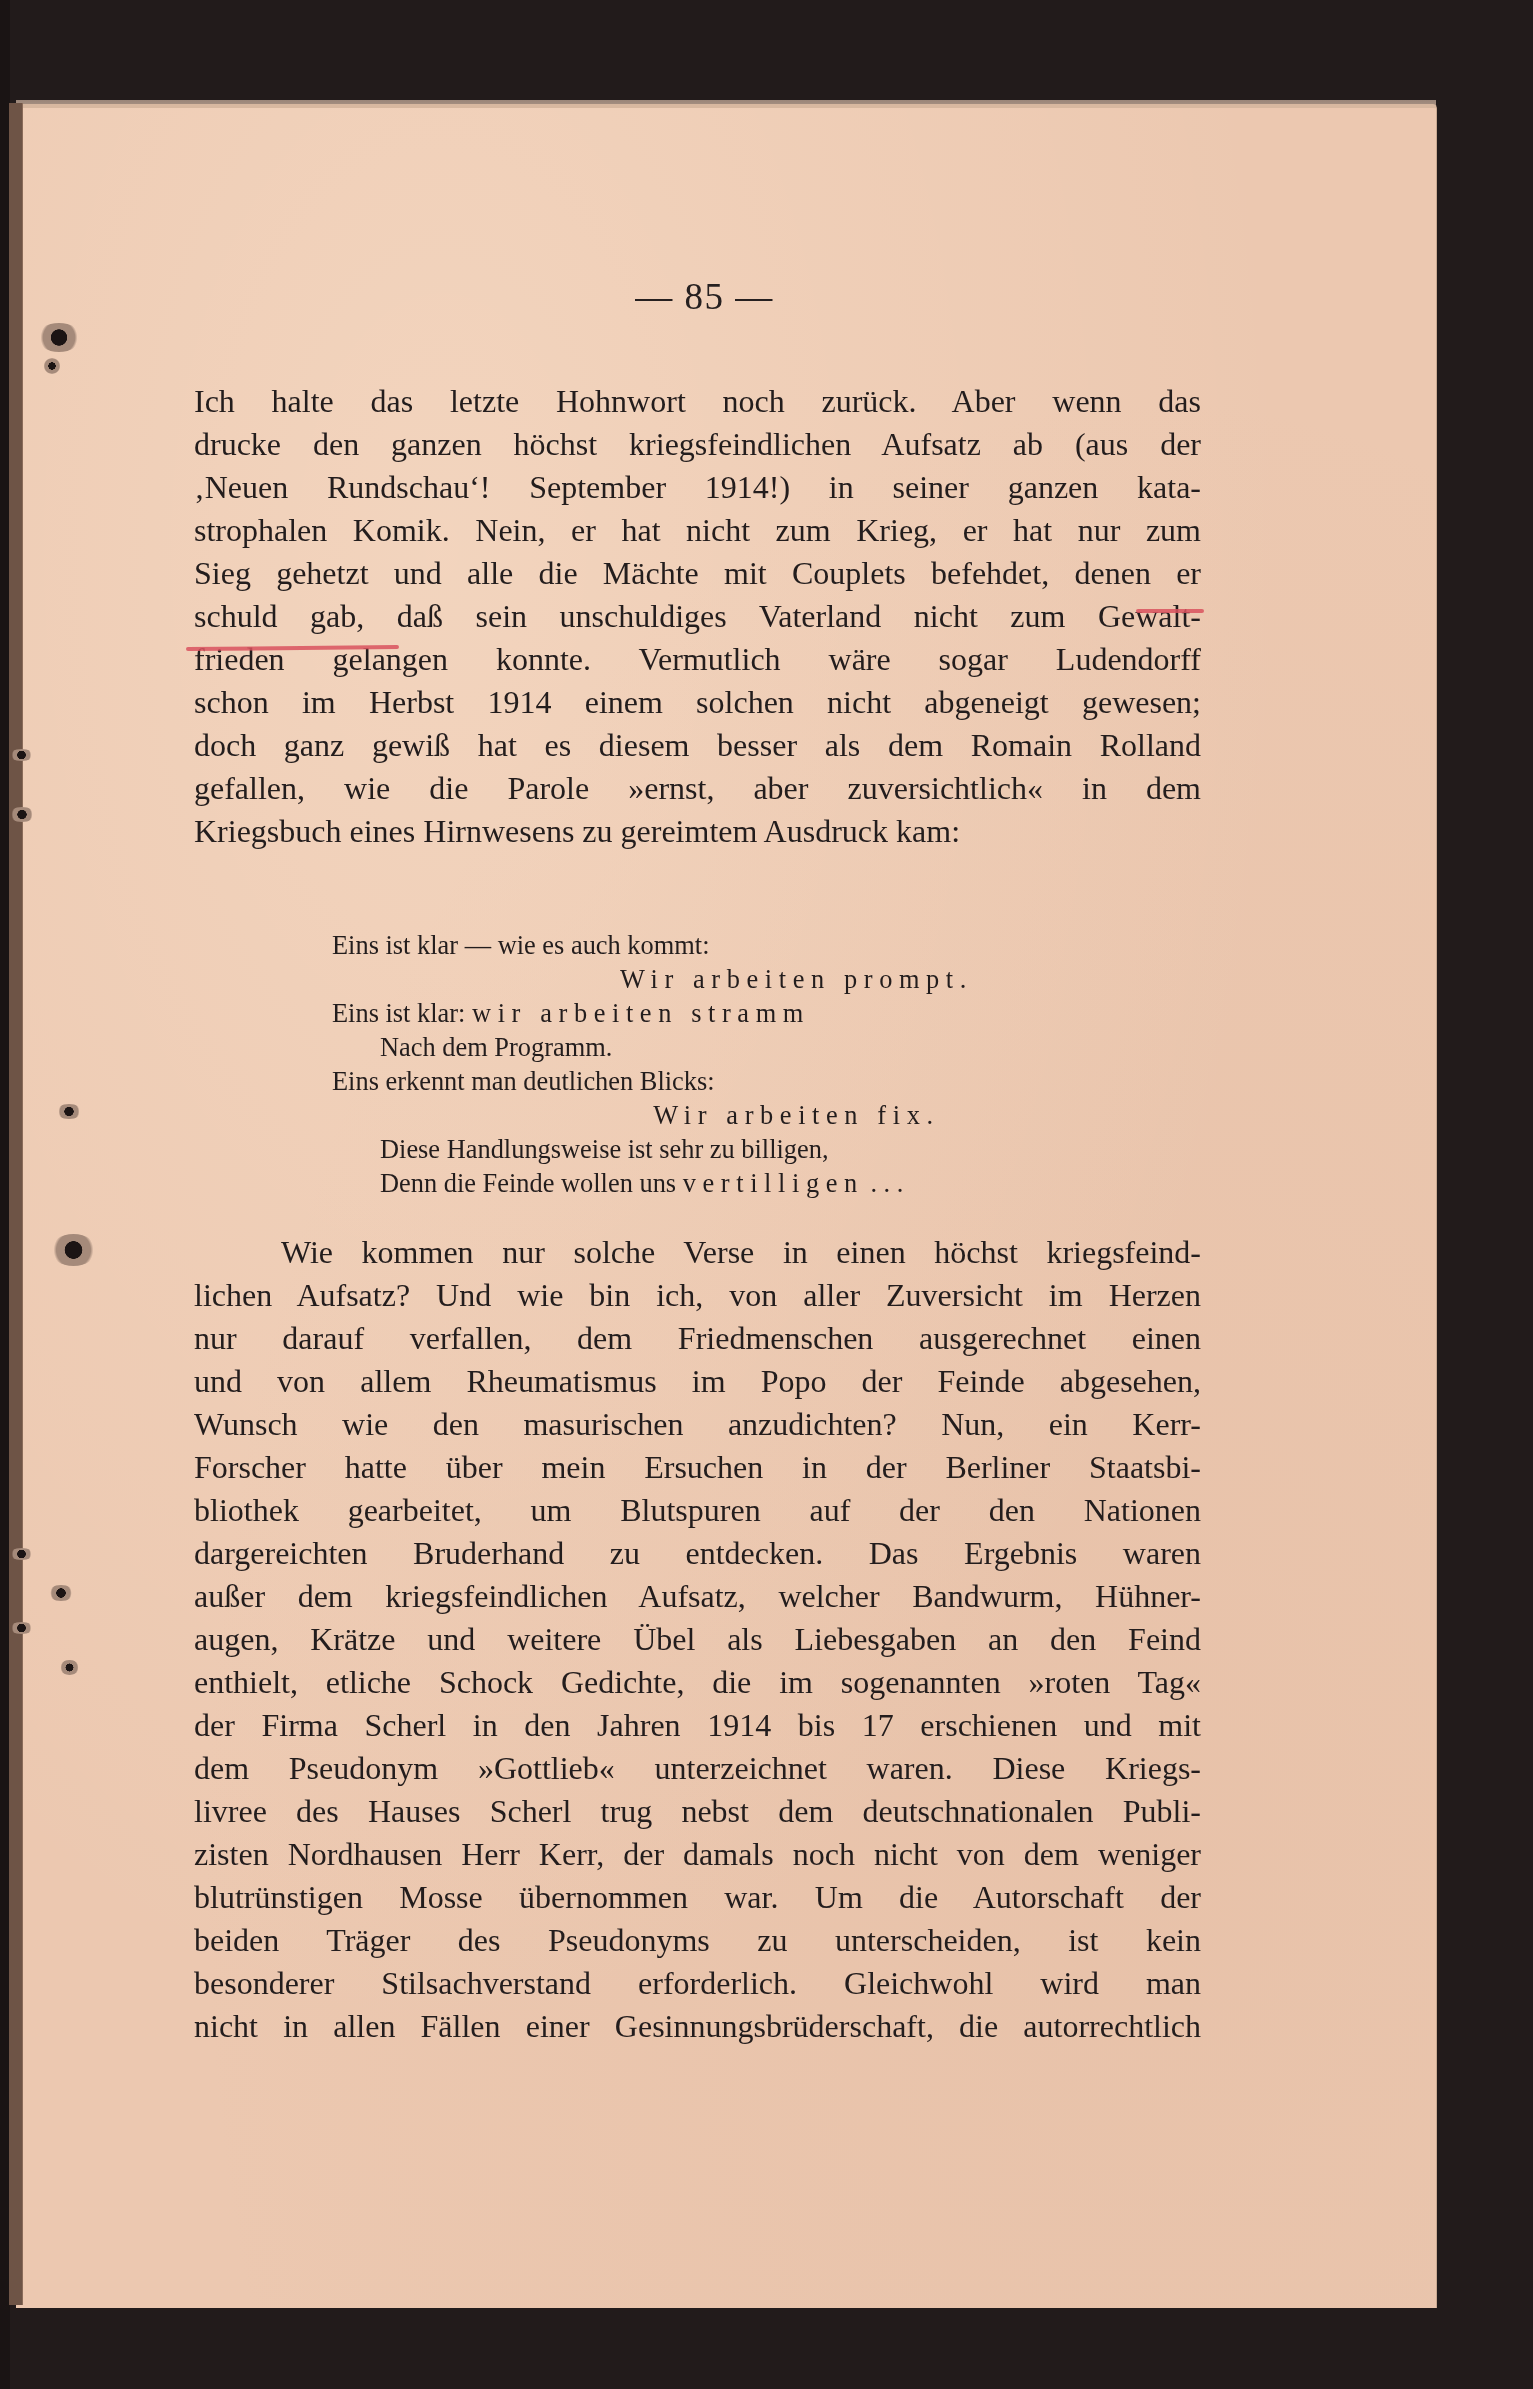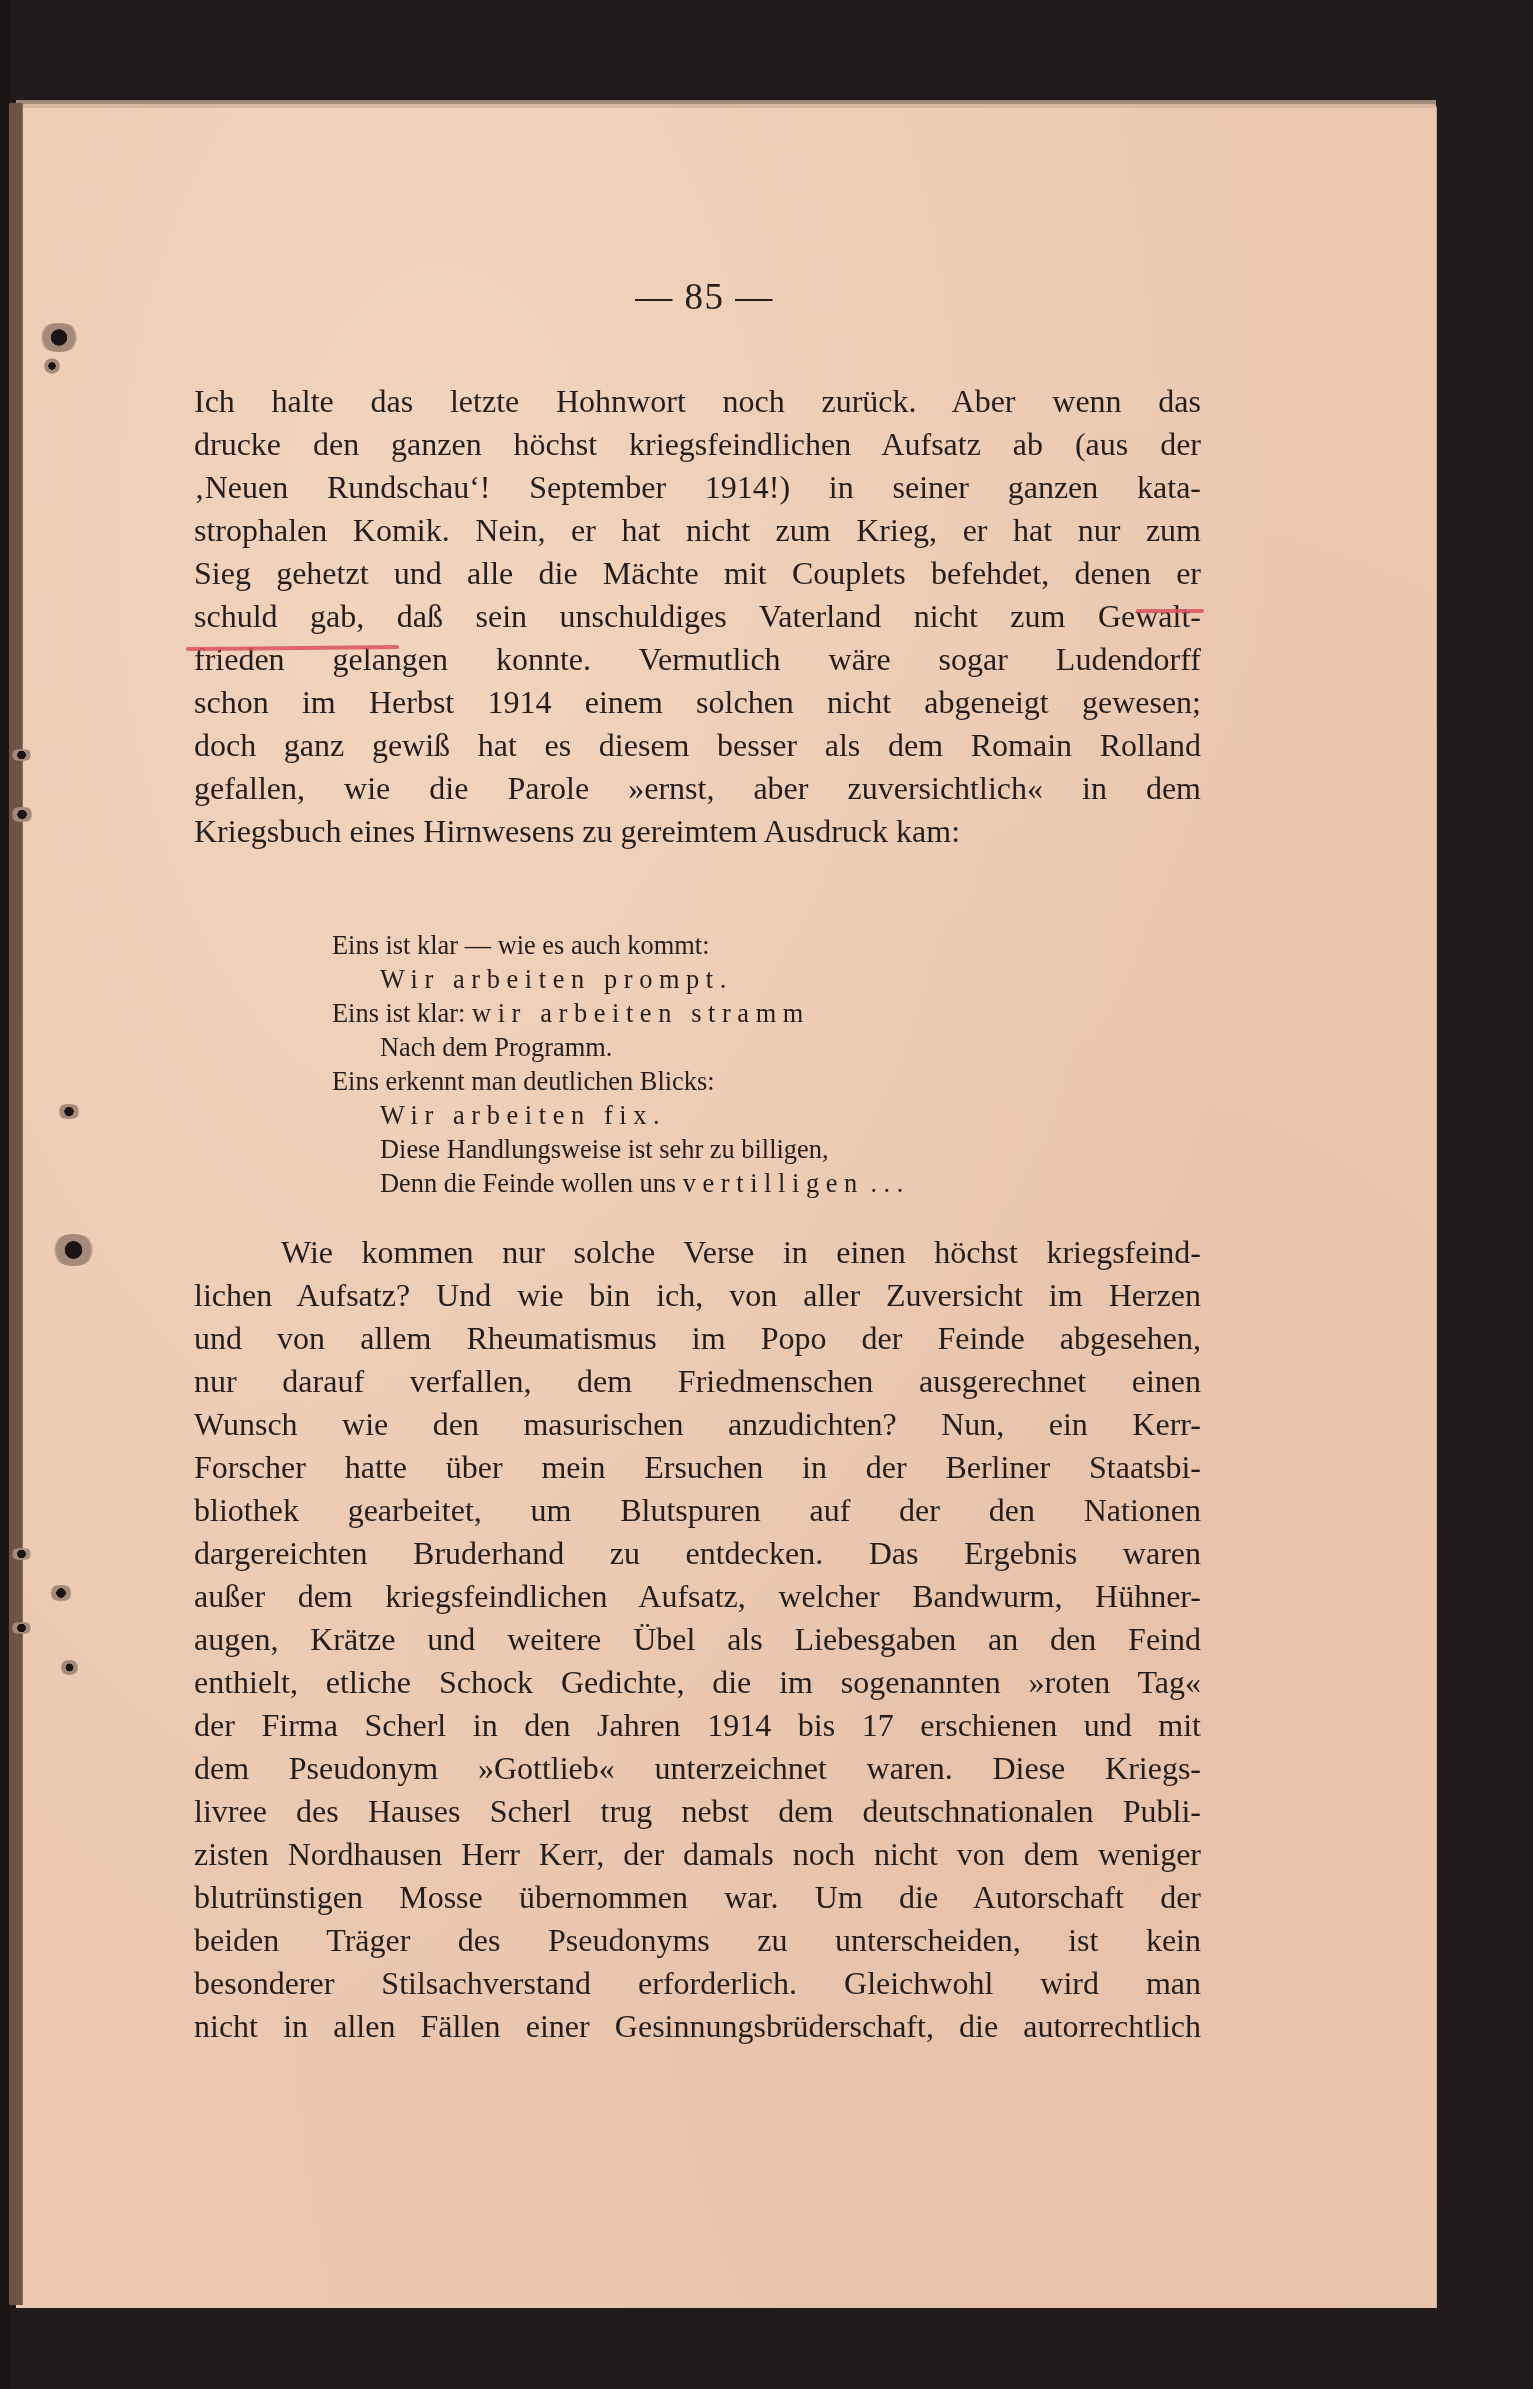--- a/index.html
+++ b/index.html
@@ -59,21 +59,21 @@
     position: absolute; left: 332px; top: 928px; width: 881px;
     color: #231d1d;
     font-family: Liberation Serif, serif;
   }
   .vline {
     display: block; height: 34px;
     font-size: 26.4px; line-height: 34px;
     white-space: nowrap;
   }
   .vline.indent { padding-left: 48px; }
-  .spaced { letter-spacing: 6.6px; }
+  .spaced { letter-spacing: 6.6px; text-align: center; }
   .underline-mark {
     position: absolute; height: 3.7px; border-radius: 2.2px;
     background: #d9525e; opacity: 0.85;
   }
   .para-indent { padding-left: 87px; }
 </style>
 </head>
 <body>
 
 <div class="backdrop-left"></div>
@@ -118,22 +118,22 @@
     <span class="vline indent">Nach dem Programm.</span>
     <span class="vline">Eins erkennt man deutlichen Blicks:</span>
     <span class="vline indent spaced">Wir arbeiten fix.</span>
     <span class="vline indent">Diese Handlungsweise ist sehr zu billigen,</span>
     <span class="vline indent"><span>Denn die Feinde wollen uns </span><span class="spaced">vertilligen</span><span> . . .</span></span>
   </div>
 
 <div class="text-block" id="para2" style="top:1218px;margin-top:13px;">
     <span class="line para-indent">Wie kommen nur solche Verse in einen höchst kriegsfeind-</span>
     <span class="line">lichen Aufsatz? Und wie bin ich, von aller Zuversicht im Herzen</span>
+    <span class="line">nur darauf verfallen, dem Friedmenschen ausgerechnet einen</span>
     <span class="line">und von allem Rheumatismus im Popo der Feinde abgesehen,</span>
-    <span class="line">nur darauf verfallen, dem Friedmenschen ausgerechnet einen</span>
     <span class="line">Wunsch wie den masurischen anzudichten? Nun, ein Kerr-</span>
     <span class="line">Forscher hatte über mein Ersuchen in der Berliner Staatsbi-</span>
     <span class="line">bliothek gearbeitet, um Blutspuren auf der den Nationen</span>
     <span class="line">dargereichten Bruderhand zu entdecken. Das Ergebnis waren</span>
     <span class="line">außer dem kriegsfeindlichen Aufsatz, welcher Bandwurm, Hühner-</span>
     <span class="line">augen, Krätze und weitere Übel als Liebesgaben an den Feind</span>
     <span class="line">enthielt, etliche Schock Gedichte, die im sogenannten »roten Tag«</span>
     <span class="line">der Firma Scherl in den Jahren 1914 bis 17 erschienen und mit</span>
     <span class="line">dem Pseudonym »Gottlieb« unterzeichnet waren. Diese Kriegs-</span>
     <span class="line">livree des Hauses Scherl trug nebst dem deutschnationalen Publi-</span>

